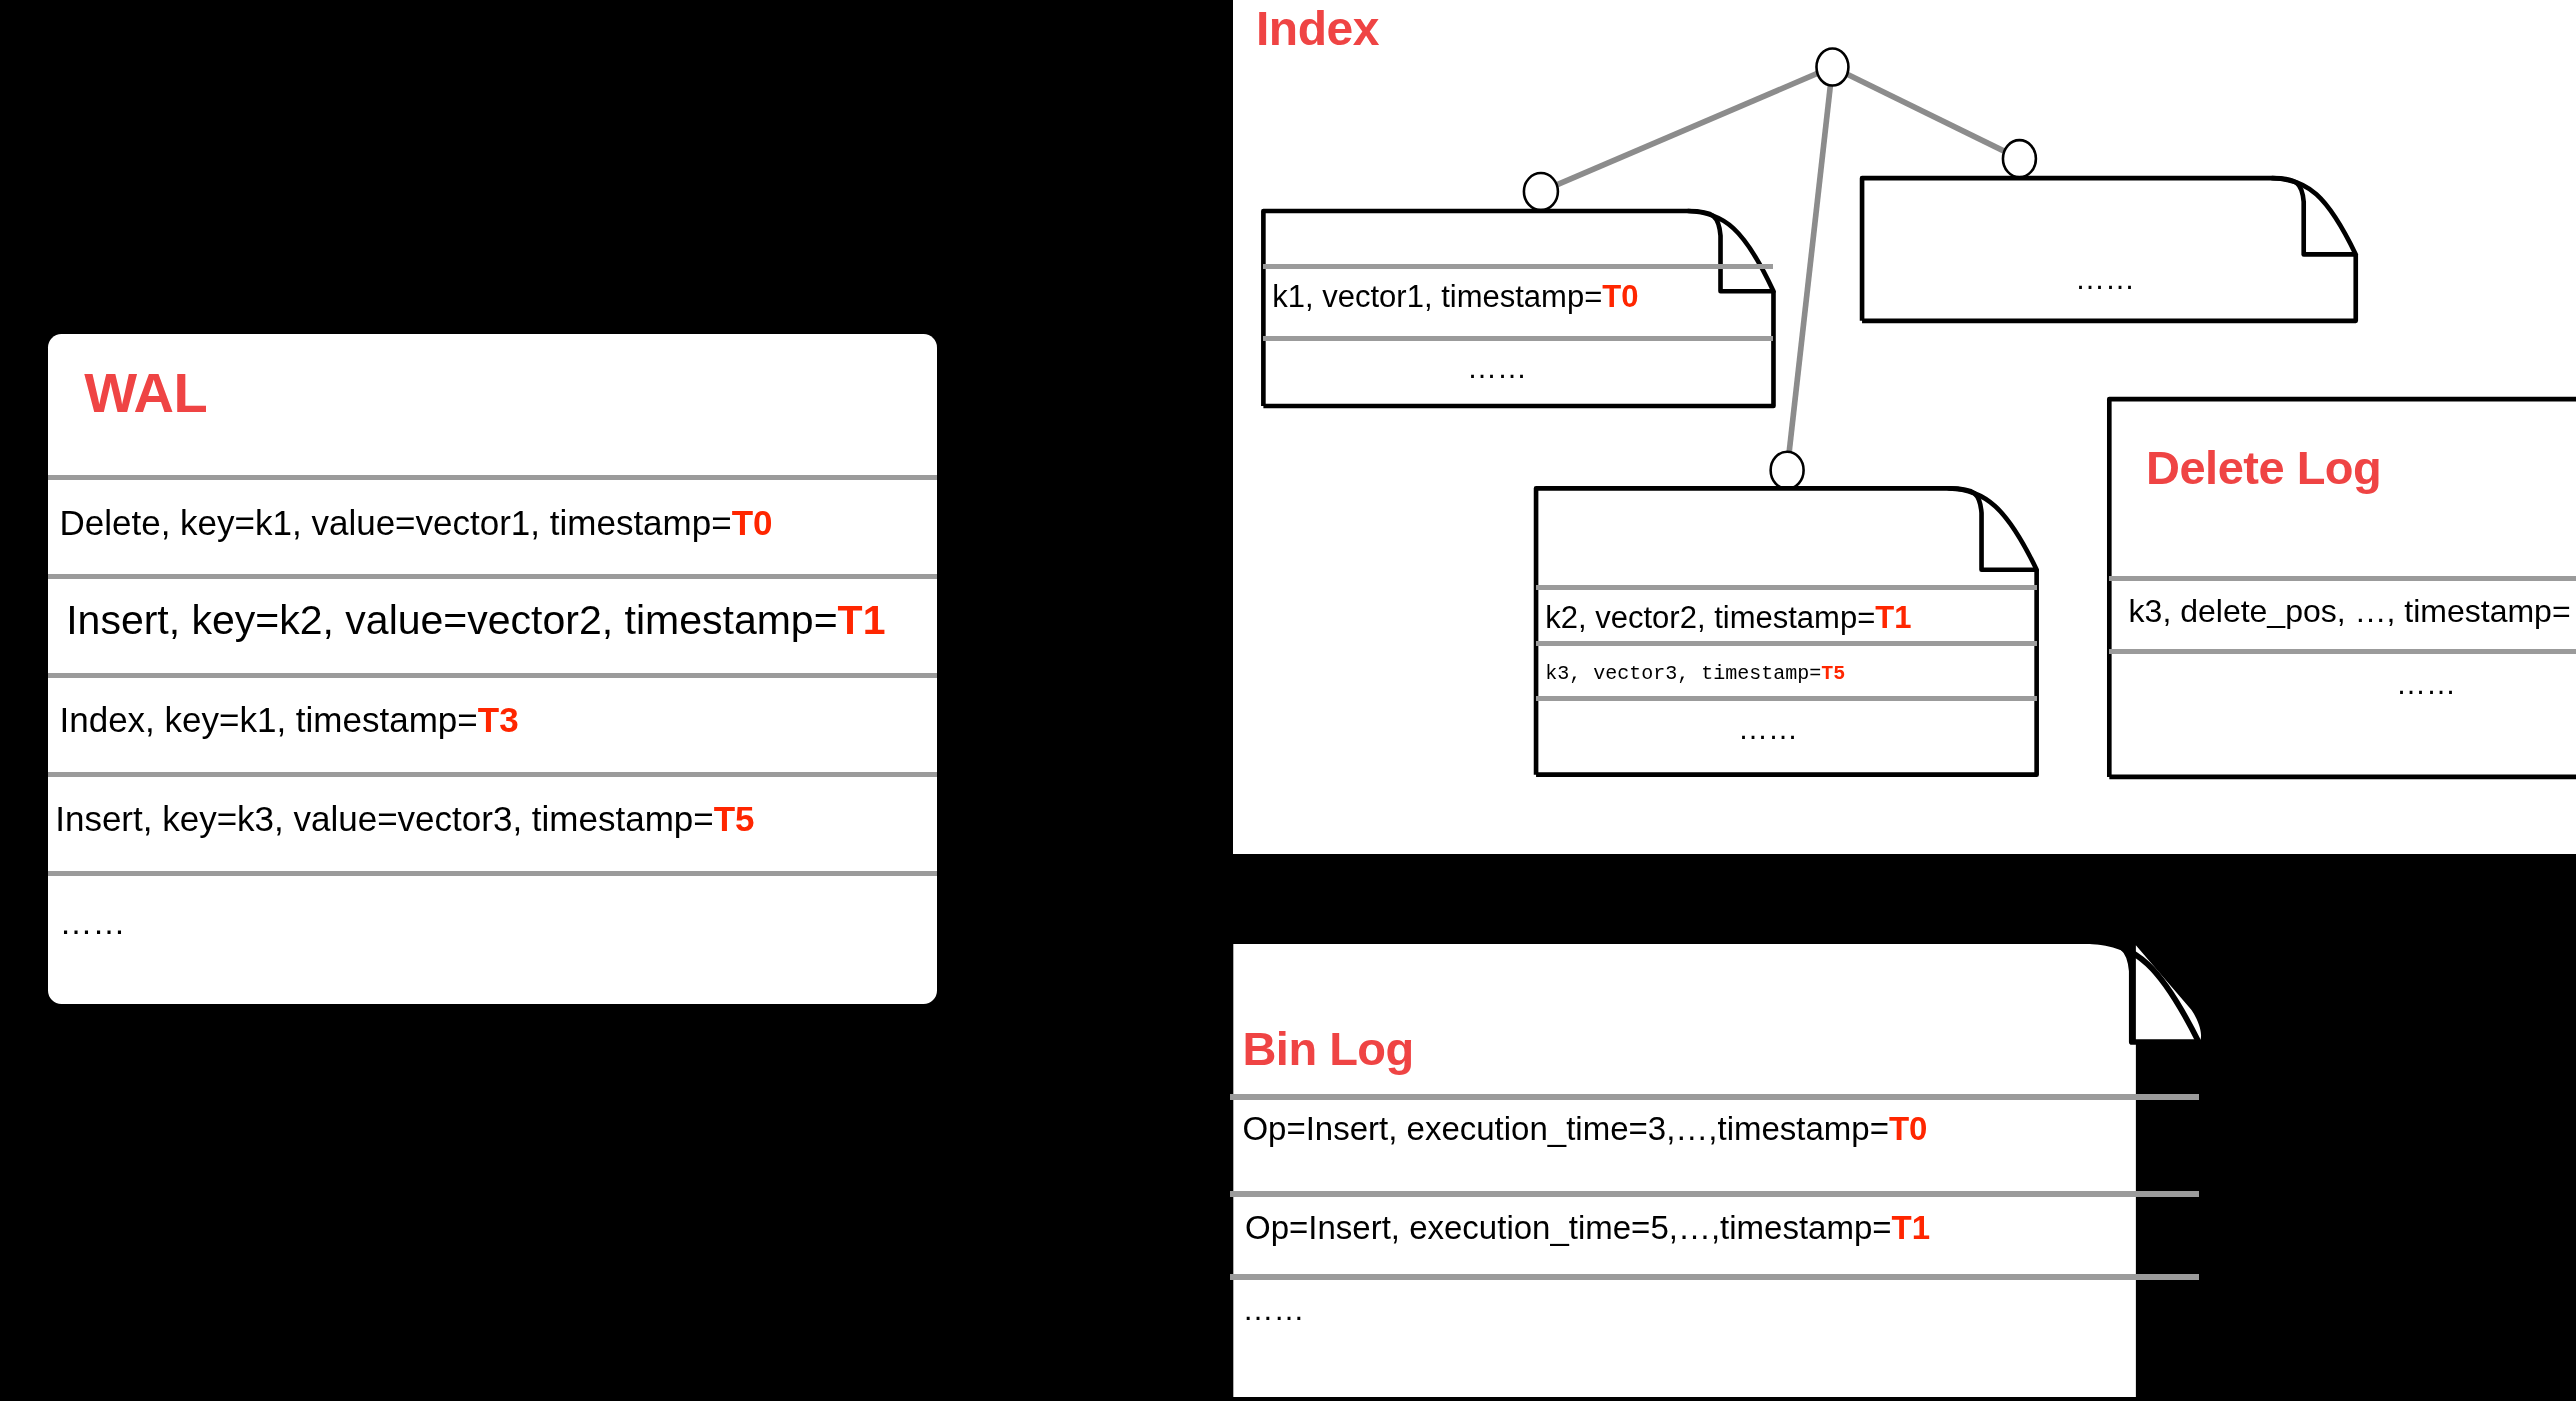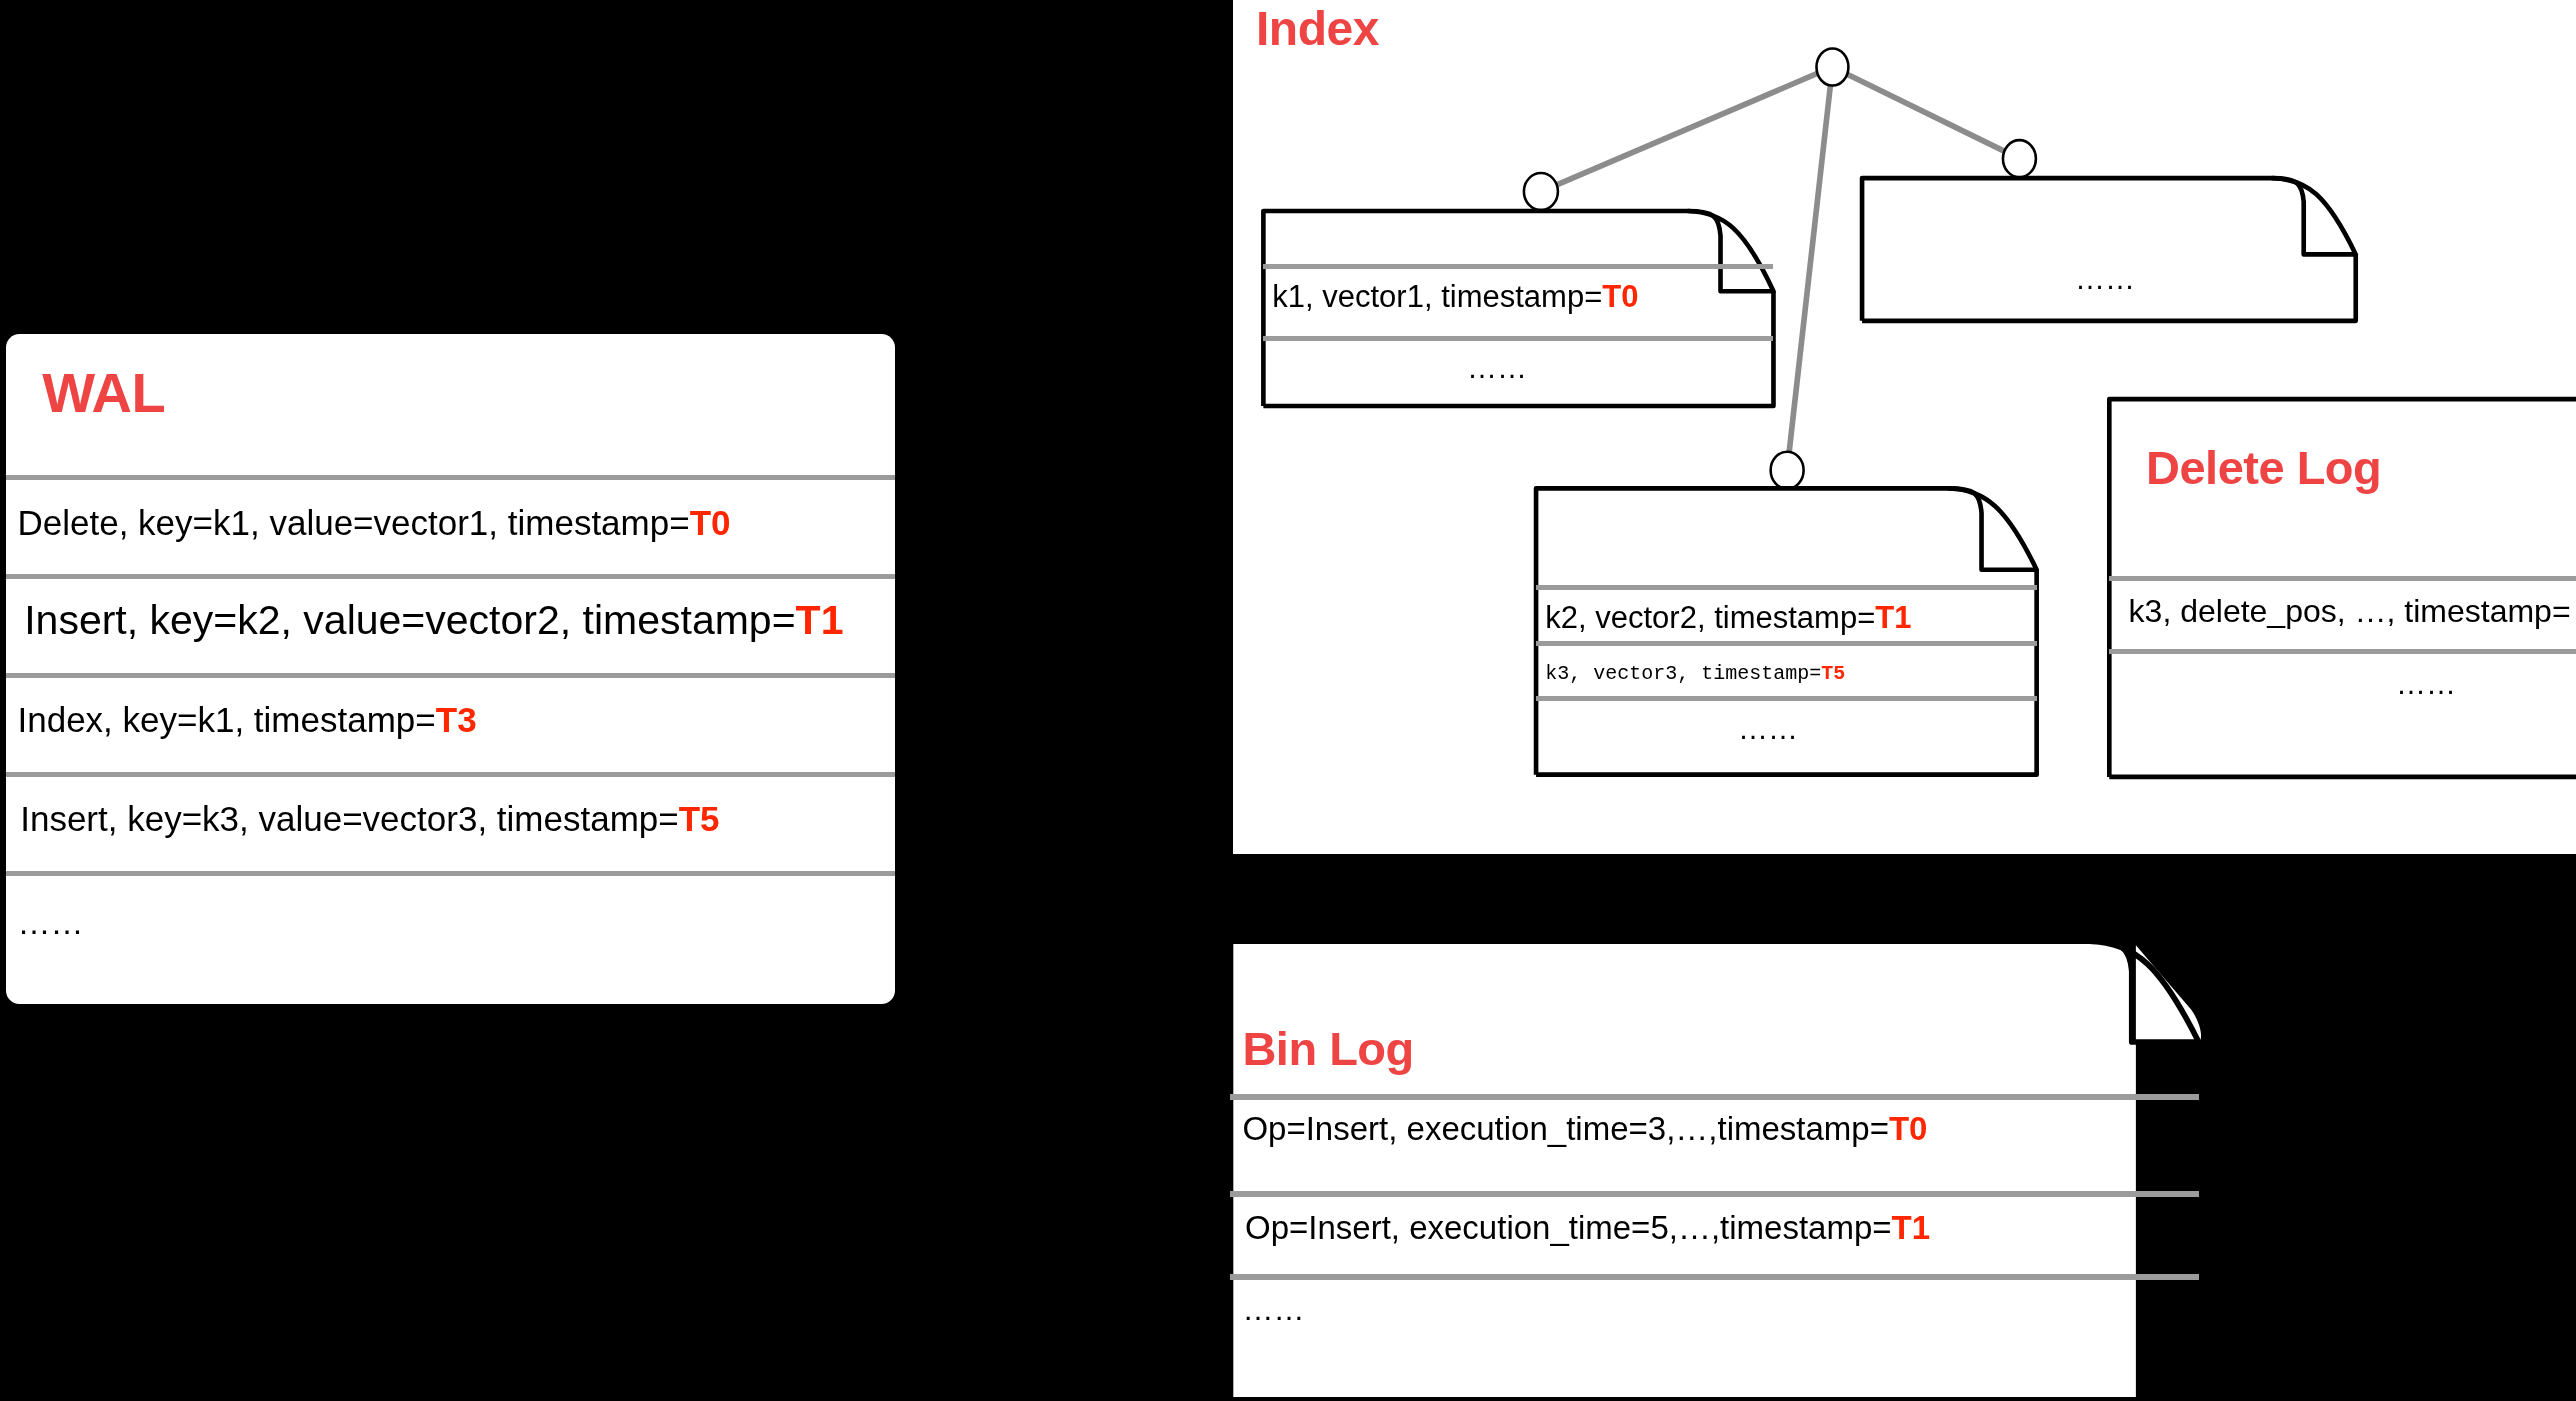--- a/index.html
+++ b/index.html
@@ -4,21 +4,21 @@
 <style>
   html,body{margin:0;padding:0;background:#000;}
   #root{
     position:relative;
     width:2817px;height:1402px;
     background:#000000;
     overflow:hidden;
     font-family:"Liberation Sans","DejaVu Sans",sans-serif;
   }
   .panel{position:absolute;background:#ffffff;box-sizing:border-box;}
-  .wal-panel{border-radius:13.4px;}
+  .wal-panel{border-radius:13.4px;margin-left:42px;}
   .panel-title{
     position:absolute;
     font-weight:bold;
     color:#ef4444;
     letter-spacing:-0.5px;
     white-space:nowrap;
   }
   .rowline{position:absolute;background:#9b9b9b;}
   .rowtext{
     position:absolute;
@@ -56,21 +56,21 @@
 
     <div class="rowtext" style="left:11.3px;top:171px;font-size:35px;line-height:35px;">
       <span>Delete, key=k1, value=vector1, timestamp=</span><span class="ts">T0</span>
     </div>
     <div class="rowtext" style="left:18px;top:269px;font-size:41px;line-height:35px;">
       <span>Insert, key=k2, value=vector2, timestamp=</span><span class="ts">T1</span>
     </div>
     <div class="rowtext" style="left:11.3px;top:368px;font-size:35px;line-height:35px;">
       <span>Index, key=k1, timestamp=</span><span class="ts">T3</span>
     </div>
-    <div class="rowtext" style="left:14px;top:467px;font-size:35px;line-height:35px;">
+    <div class="rowtext" style="left:7px;top:467px;font-size:35px;line-height:35px;">
       <span>Insert, key=k3, value=vector3, timestamp=</span><span class="ts">T5</span>
     </div>
     <div class="dots" style="left:11.3px;top:572px;font-size:33px;line-height:33px;">……</div>
   </div>
 
   <div class="panel index-panel" style="left:1233px;top:0px;width:1578px;height:854px;">
 
     <div class="panel-title" style="left:23px;top:5.2px;font-size:48px;line-height:48px;">Index</div>
 
     <svg width="1578" height="854" style="position:absolute;left:0;top:0;" viewBox="0 0 3062 1658">

